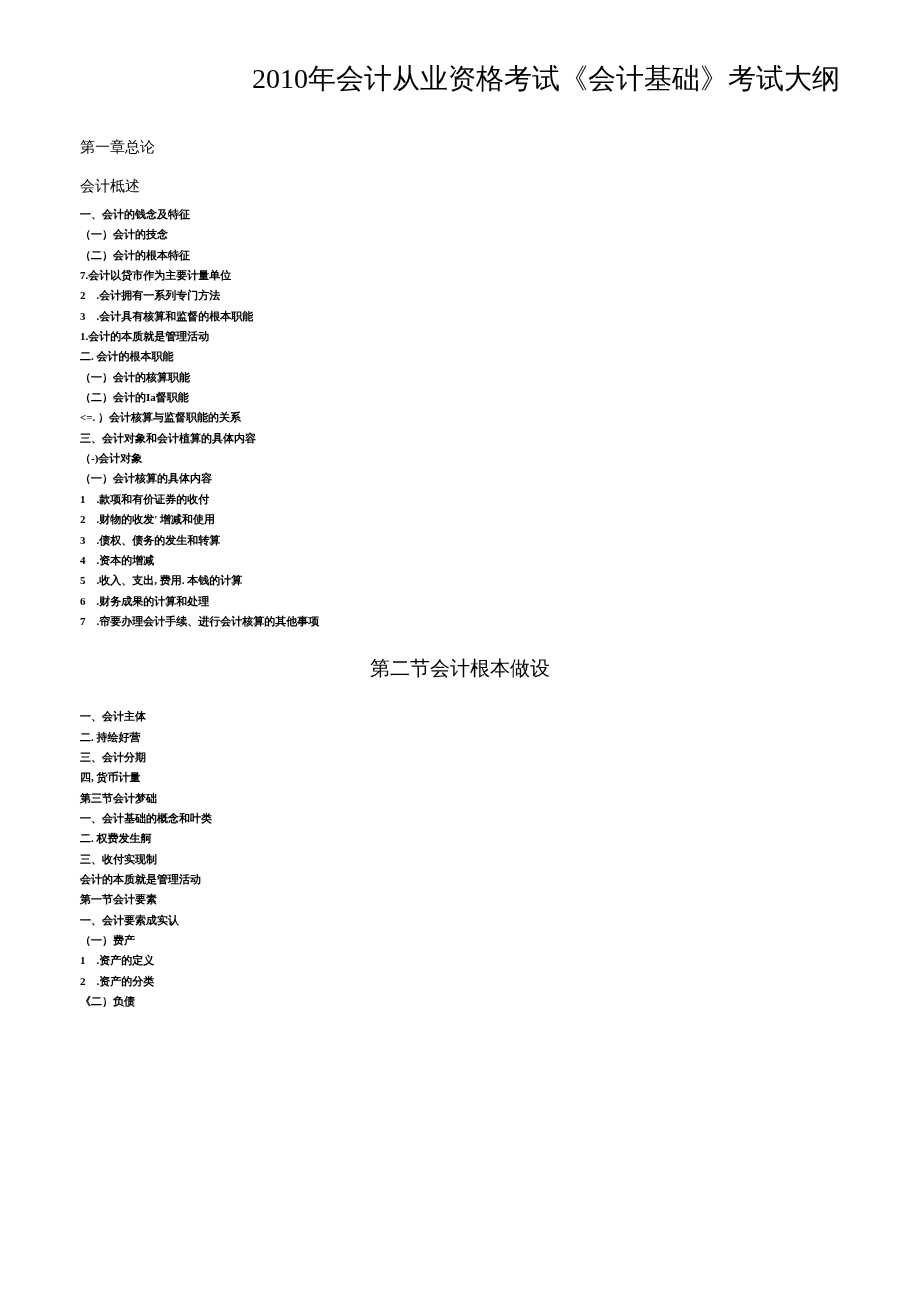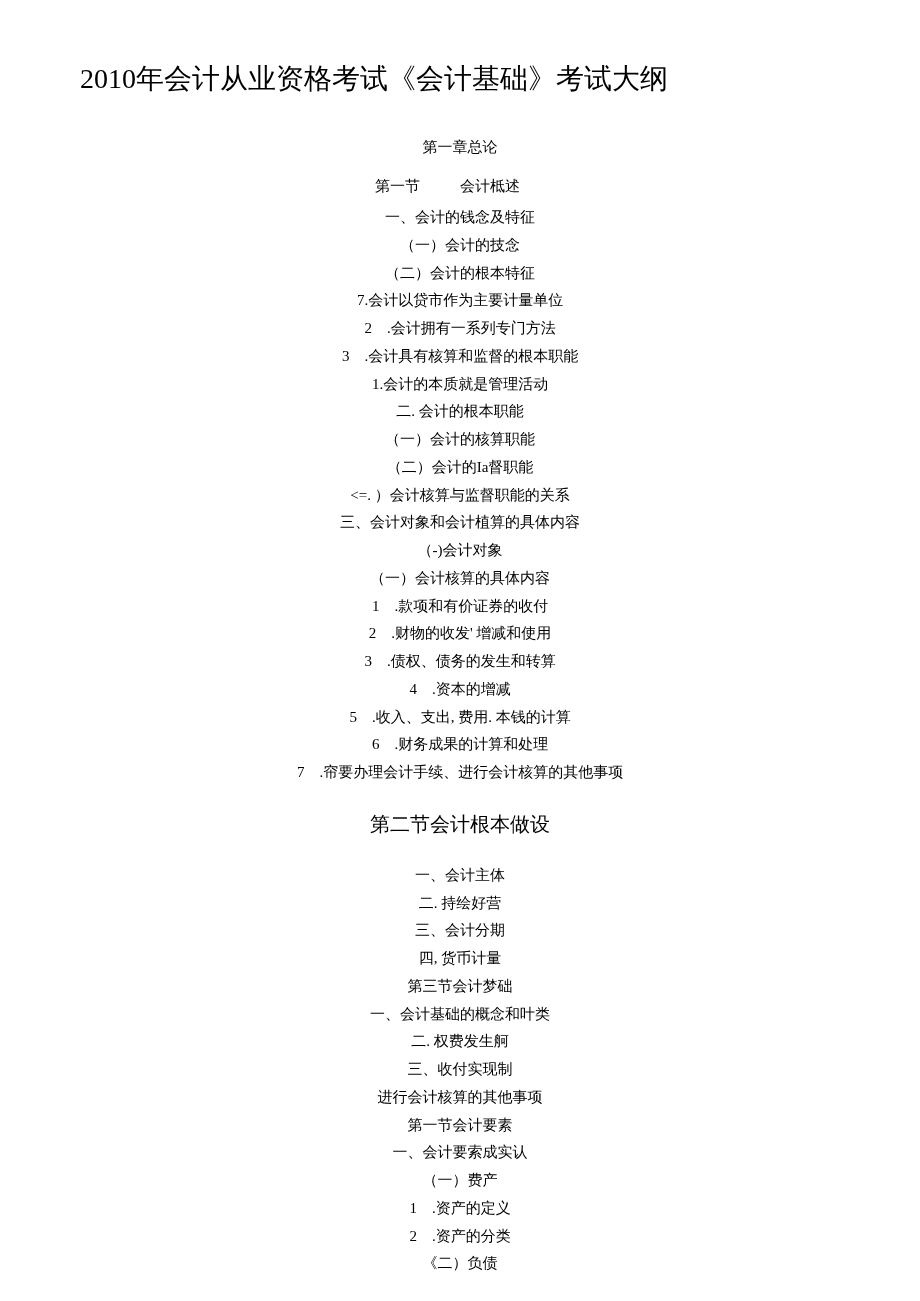--- a/index.html
+++ b/index.html
@@ -11,27 +11,26 @@
       font-family: "SimSun", "宋体", serif;
       background: #ffffff;
       width: 920px;
       min-height: 1301px;
       padding: 60px 80px 40px 80px;
       color: #000000;
     }
     .title {
       font-size: 28px;
       font-weight: normal;
-      text-align: left;
+      text-align: right;
       margin-bottom: 40px;
       font-family: "SimSun", "宋体", serif;
     }
     .chapter {
       font-size: 15px;
-      text-align: center;
       margin-bottom: 20px;
     }
     .section-split {
       font-size: 15px;
       margin-bottom: 8px;
       display: flex;
     }
     .section-left {
       display: inline-block;
       width: 50%;
@@ -42,34 +41,34 @@
       display: inline-block;
       text-align: left;
     }
     .section-center {
       font-size: 20px;
       text-align: center;
       margin-top: 24px;
       margin-bottom: 24px;
     }
     .line {
-      font-size: 15px;
+      font-size: 11px;
       line-height: 1.85;
-      text-align: center;
+      text-align: left;
+      font-weight: bold;
     }
   </style>
 </head>
 <body>
 
 <h1 class="title">2010年会计从业资格考试《会计基础》考试大纲</h1>
 
 <div class="chapter">第一章总论</div>
 
 <div class="section-split">
-  <span class="section-left">第一节</span>
   <span class="section-right">会计柢述</span>
 </div>
 
 <div class="line">一、会计的钱念及特征</div>
 <div class="line">（一）会计的技念</div>
 <div class="line">（二）会计的根本特征</div>
 <div class="line">7.会计以贷市作为主要计量单位</div>
 <div class="line">2　.会计拥有一系列专门方法</div>
 <div class="line">3　.会计具有核算和监督的根本职能</div>
 <div class="line">1.会计的本质就是管理活动</div>
@@ -91,19 +90,19 @@
 <div class="section-center">第二节会计根本做设</div>
 
 <div class="line">一、会计主体</div>
 <div class="line">二. 持绘好营</div>
 <div class="line">三、会计分期</div>
 <div class="line">四, 货币计量</div>
 <div class="line">第三节会计梦础</div>
 <div class="line">一、会计基础的概念和叶类</div>
 <div class="line">二. 权费发生舸</div>
 <div class="line">三、收付实现制</div>
-<div class="line">进行会计核算的其他事项</div>
+<div class="line">会计的本质就是管理活动</div>
 <div class="line">第一节会计要素</div>
 <div class="line">一、会计要索成实认</div>
 <div class="line">（一）费产</div>
 <div class="line">1　.资产的定义</div>
 <div class="line">2　.资产的分类</div>
 <div class="line">《二）负债</div>
 
 </body></html>

